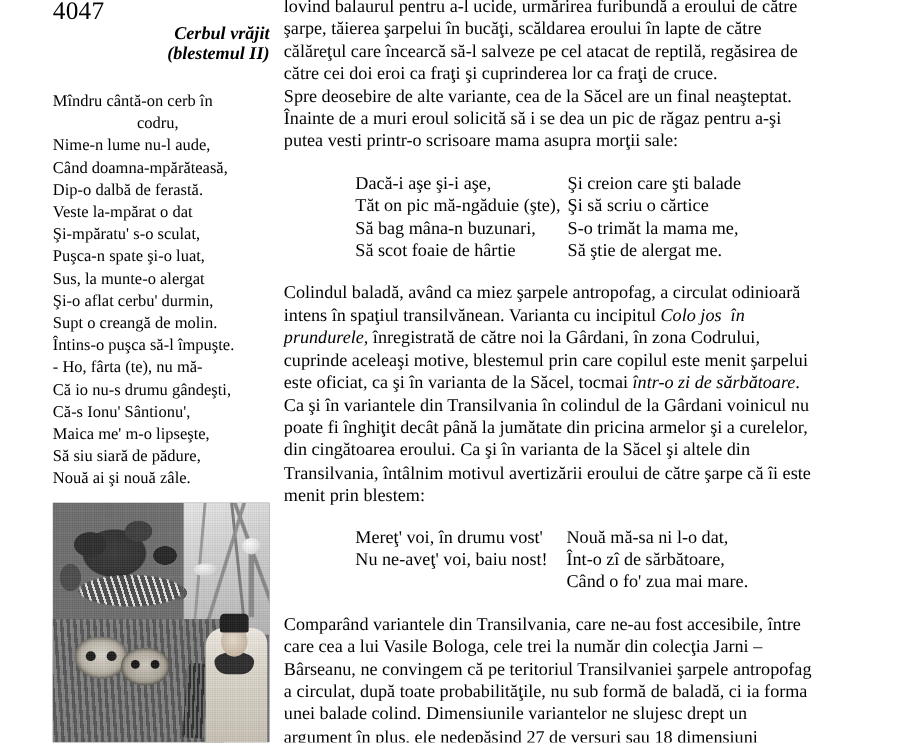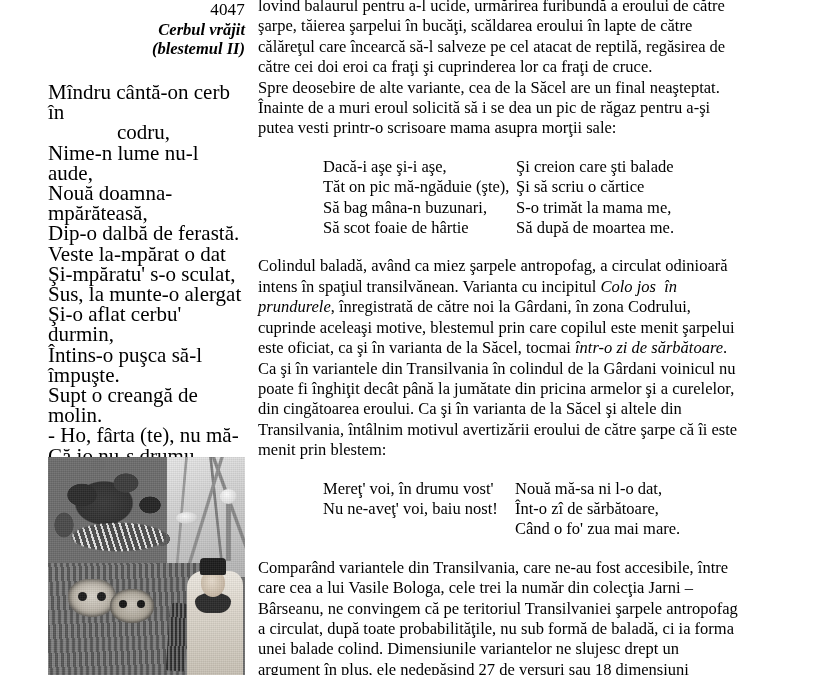--- a/index.html
+++ b/index.html
@@ -24,37 +24,37 @@
 
   
   .left-col {
     position: absolute;
     left: 48px;
     top: 0px;
     width: 197px;
     height: 675px;
   }
   .page-number {
-    text-align: right;
-    font-size: 17px;
+    text-align: left;
+    font-size: 23px;
     line-height: 20px;
     margin-top: 0px;
     letter-spacing: 0.2px;
   }
   .poem-title {
     text-align: right;
     font-weight: bold;
     font-style: italic;
     font-size: 16.5px;
     line-height: 19px;
   }
   .poem-title .t2 { display: block; }
   .poem-body {
     margin-top: 24px;
-    font-size: 21px;
+    font-size: 15px;
     line-height: 20.2px;
   }
   .poem-body .pline {
     display: block;
     white-space: pre-wrap;
   }
   .poem-body .runon {
     display: block;
     text-align: center;
     padding-right: 6px;
@@ -271,28 +271,29 @@
 
     <div class="poem-title">
       <span class="t1">Cerbul vrăjit</span>
       <span class="t2">(blestemul II)</span>
     </div>
 
     <div class="poem-body">
       <span class="pline">Mîndru cântă-on cerb în</span>
       <span class="runon">codru,</span>
       <span class="pline">Nime-n lume nu-l aude,</span>
-      <span class="pline">Nouă doamna-mpărăteasă,</span>
+      <span class="pline">Când doamna-mpărăteasă,</span>
       <span class="pline">Dip-o dalbă de ferastă.</span>
       <span class="pline">Veste la-mpărat o dat</span>
       <span class="pline">Şi-mpăratu' s-o sculat,</span>
+      <span class="pline">Puşca-n spate şi-o luat,</span>
       <span class="pline">Sus, la munte-o alergat</span>
       <span class="pline">Şi-o aflat cerbu' durmin,</span>
+      <span class="pline">Supt o creangă de molin.</span>
       <span class="pline">Întins-o puşca să-l împuşte.</span>
-      <span class="pline">Supt o creangă de molin.</span>
       <span class="pline">- Ho, fârta (te), nu mă-</span>
       <span class="pline">Că io nu-s drumu gândeşti,</span>
       <span class="pline">Că-s Ionu' Sântionu',</span>
       <span class="pline">Maica me' m-o lipseşte,</span>
       <span class="pline">Să siu siară de pădure,</span>
       <span class="pline">Nouă ai şi nouă zâle.</span>
     </div>
 
     <div class="photo">
       <div class="sky"></div>
@@ -328,21 +329,21 @@
       <div class="verse-row">
         <span class="verse-c1">Tăt on pic mă-ngăduie (şte),</span>
         <span class="verse-c2">Şi să scriu o cărtice</span>
       </div>
       <div class="verse-row">
         <span class="verse-c1">Să bag mâna-n buzunari,</span>
         <span class="verse-c2">S-o trimăt la mama me,</span>
       </div>
       <div class="verse-row">
         <span class="verse-c1">Să scot foaie de hârtie</span>
-        <span class="verse-c2">Să după de moartea me.</span>
+        <span class="verse-c2">Să ştie de alergat me.</span>
       </div>
     </div>
 
     <p class="para"><span>Colindul baladă, având ca miez şarpele antropofag, a circulat odinioară intens în spaţiul transilvănean. Varianta cu incipitul </span><span class="it">Colo jos  în prundurele</span><span>, înregistrată de către noi la Gârdani, în zona Codrului, cuprinde aceleaşi motive, blestemul prin care copilul este menit şarpelui este oficiat, ca şi în varianta de la Săcel, tocmai </span><span class="it">într-o zi de sărbătoare</span><span>.</span></p>
 
     <p class="para">Ca şi în variantele din Transilvania în colindul de la Gârdani voinicul nu poate fi înghiţit decât până la jumătate din pricina armelor şi a curelelor, din cingătoarea eroului. Ca şi în varianta de la Săcel şi altele din Transilvania, întâlnim motivul avertizării eroului de către şarpe că îi este menit prin blestem:</p>
 
     <div class="verse-block vb2">
       <div class="verse-row">
         <span class="verse-c1">Mereţ' voi, în drumu vost'</span>

